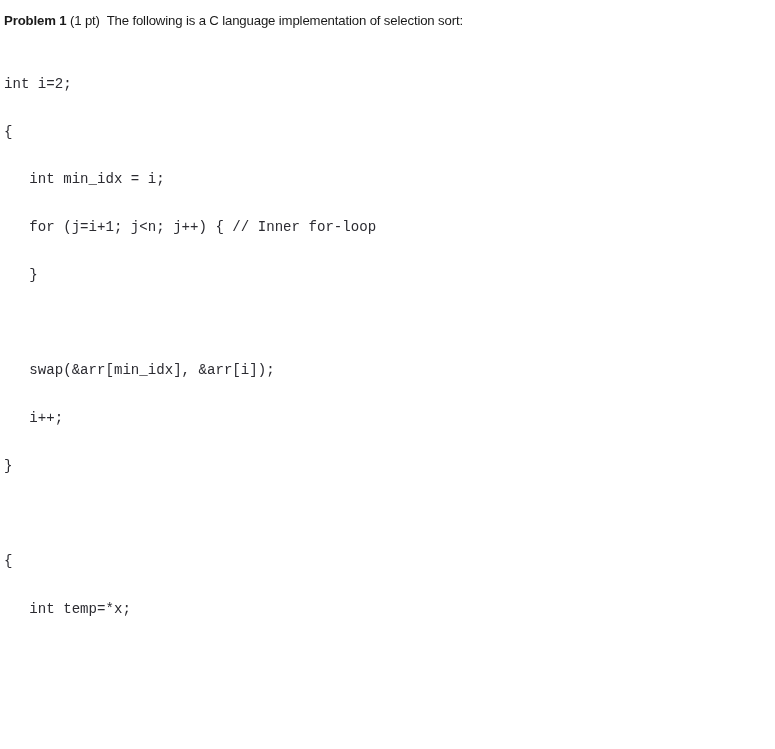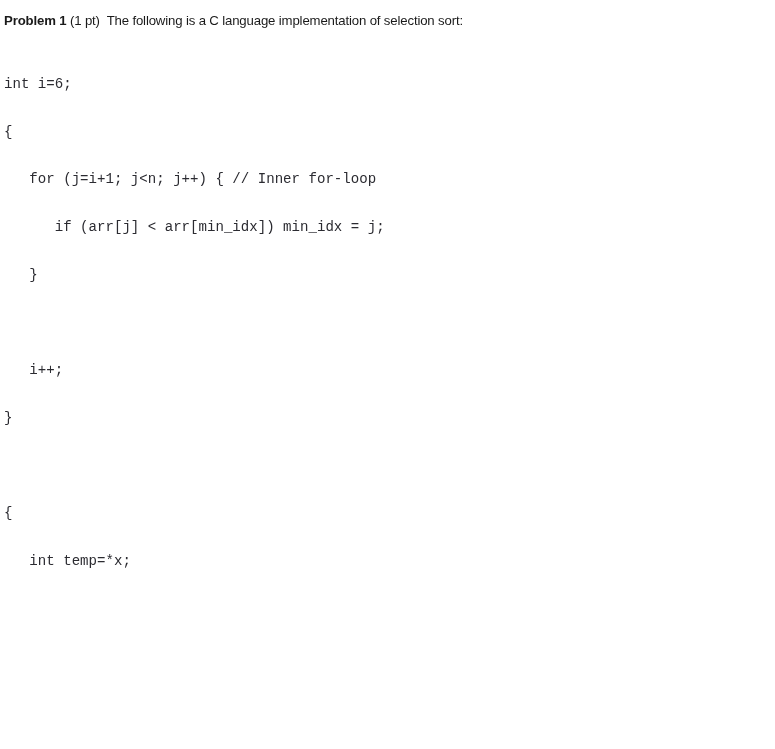--- a/index.html
+++ b/index.html
@@ -58,26 +58,27 @@
 </head>
 <body>
 
 <div class="page">
 
   <div class="heading-line">
     <span class="b">Problem 1</span><span> </span><span>(1 pt)</span><span>&nbsp; </span><span>The following is a C language implementation of selection sort:</span>
   </div>
 
   <div class="code-block">
-    <div class="code-line">int i=6;</div>
+    <div class="code-line">int i=2;</div>
     <div class="code-line">{</div>
+    <div class="code-line">   int min_idx = i;</div>
     <div class="code-line">   for (j=i+1; j&lt;n; j++) { // Inner for-loop</div>
-    <div class="code-line">      if (arr[j] &lt; arr[min_idx]) min_idx = j;</div>
     <div class="code-line">   }</div>
     <div class="code-line blank"></div>
+    <div class="code-line">   swap(&amp;arr[min_idx], &amp;arr[i]);</div>
     <div class="code-line">   i++;</div>
     <div class="code-line">}</div>
     <div class="code-line blank"></div>
     <div class="code-line">{</div>
     <div class="code-line">   int temp=*x;</div>
     
     
     
   </div>
 

